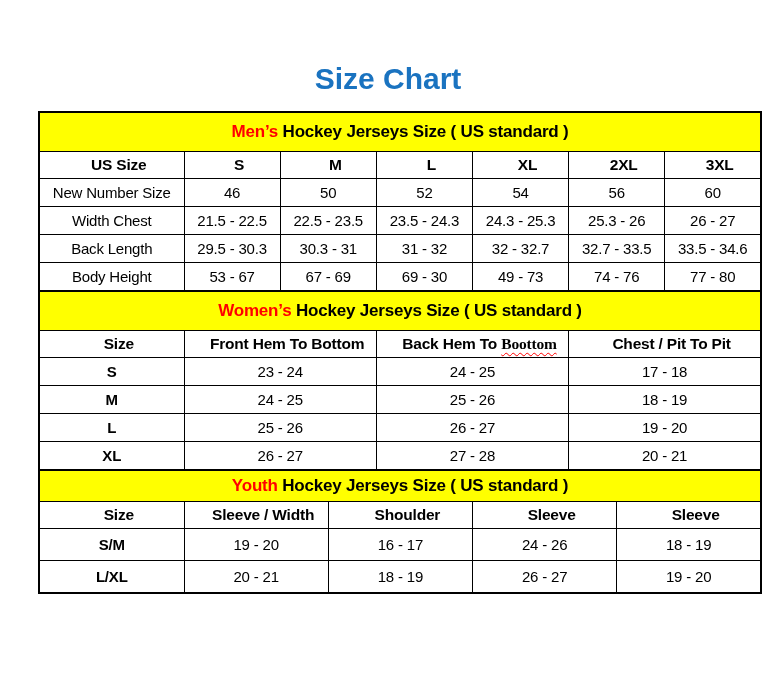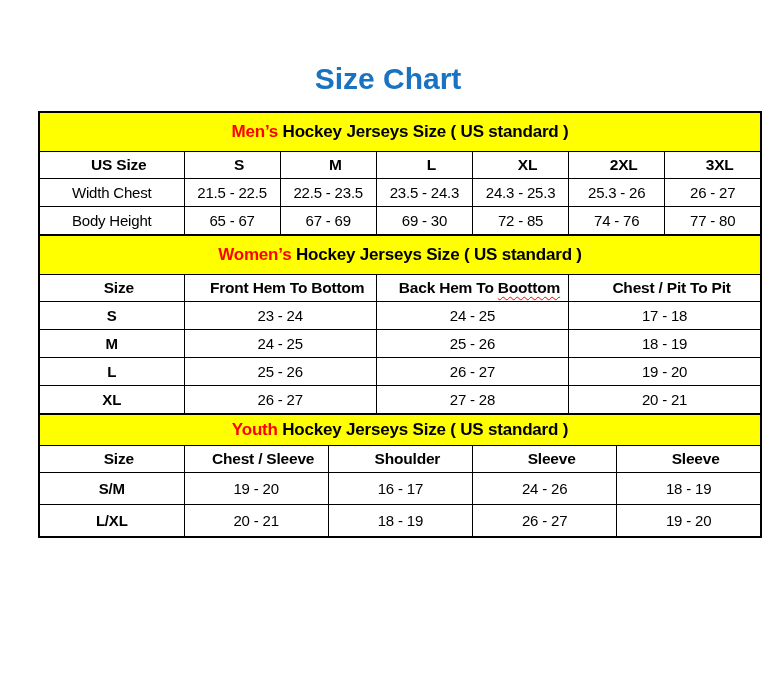--- a/index.html
+++ b/index.html
@@ -65,20 +65,21 @@
     font-size: 15px;
     height: 27px;
     font-weight: normal;
   }
   tr.data-row.tall td { height: 31px; }
   td.row-label-bold, tr.data-row td.row-label-bold { font-weight: bold; }
   .squiggle {
     text-decoration: underline wavy #ff0000;
     text-decoration-thickness: 1px;
     text-underline-offset: 3px;
+    font-family: Liberation Serif, serif;
   }
 </style>
 </head>
 <body>
 
 <div class="page">
 
   <div class="page-title">Size Chart</div>
 
   <div class="chart-wrap">
@@ -102,34 +103,52 @@
       <tr class="col-header">
         <th>US Size</th>
         <th>S</th>
         <th>M</th>
         <th>L</th>
         <th>XL</th>
         <th>2XL</th>
         <th>3XL</th>
       </tr>
       <tr class="data-row">
+        <td>New Number Size</td>
+        <td>46</td>
+        <td>50</td>
+        <td>52</td>
+        <td>54</td>
+        <td>56</td>
+        <td>60</td>
+      </tr>
+      <tr class="data-row">
         <td>Width Chest</td>
         <td>21.5 - 22.5</td>
         <td>22.5 - 23.5</td>
         <td>23.5 - 24.3</td>
         <td>24.3 - 25.3</td>
         <td>25.3 - 26</td>
         <td>26 - 27</td>
       </tr>
       <tr class="data-row">
+        <td>Back Length</td>
+        <td>29.5 - 30.3</td>
+        <td>30.3 - 31</td>
+        <td>31 - 32</td>
+        <td>32 - 32.7</td>
+        <td>32.7 - 33.5</td>
+        <td>33.5 - 34.6</td>
+      </tr>
+      <tr class="data-row">
         <td>Body Height</td>
-        <td>65 - 67</td>
+        <td>53 - 67</td>
         <td>67 - 69</td>
         <td>69 - 30</td>
-        <td>72 - 85</td>
+        <td>49 - 73</td>
         <td>74 - 76</td>
         <td>77 - 80</td>
       </tr>
     </tbody>
       </table>
 
     <table class="size-table">
       <colgroup>
         <col style="width:145px">
           <col>
@@ -184,21 +203,21 @@
           <col>
       </colgroup>
       <tbody>
           <tr>
         <th class="band-cell short" colspan="5">
           <span class="band-red">Youth</span><span class="band-rest"> Hockey Jerseys Size ( US standard )</span>
         </th>
       </tr>
       <tr class="col-header">
         <th>Size</th>
-        <th>Chest / Sleeve</th>
+        <th>Sleeve / Width</th>
         <th>Shoulder</th>
         <th>Sleeve</th>
         <th>Sleeve</th>
       </tr>
       <tr class="data-row tall">
         <td class="row-label-bold">S/M</td>
         <td>19 - 20</td>
         <td>16 - 17</td>
         <td>24 - 26</td>
         <td>18 - 19</td>

